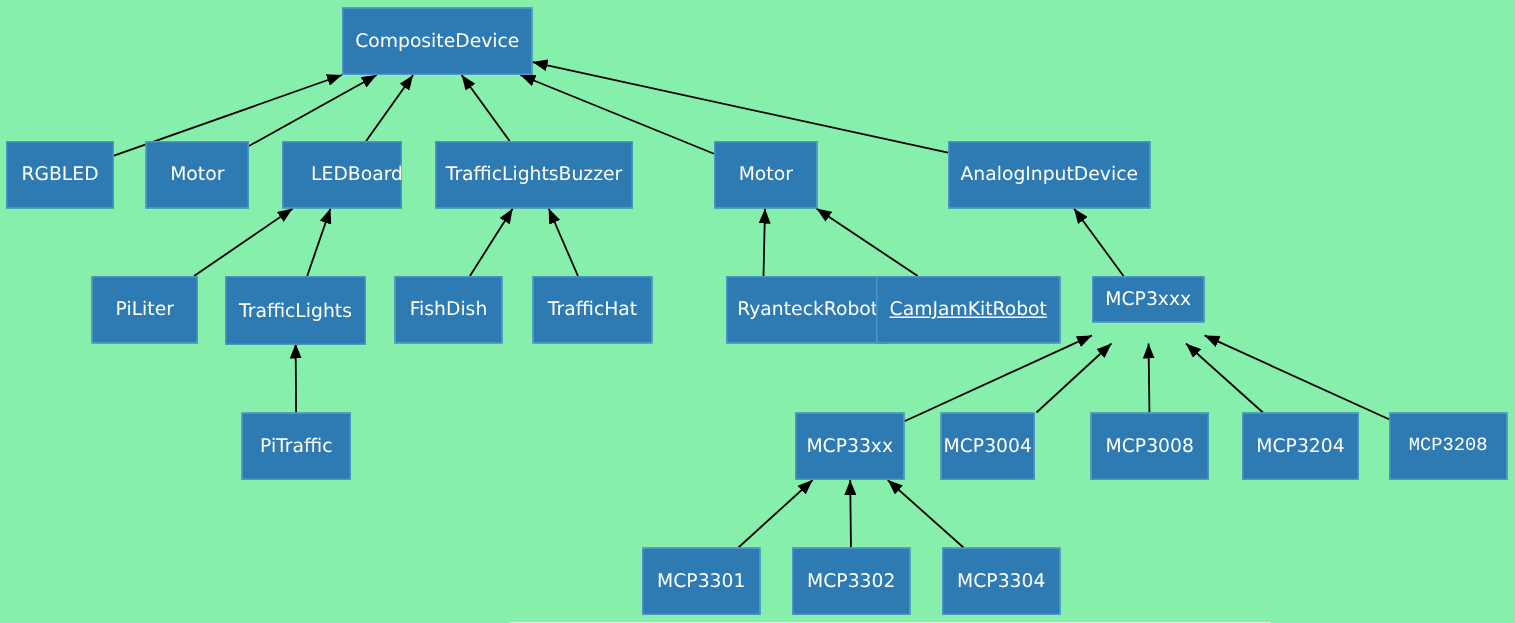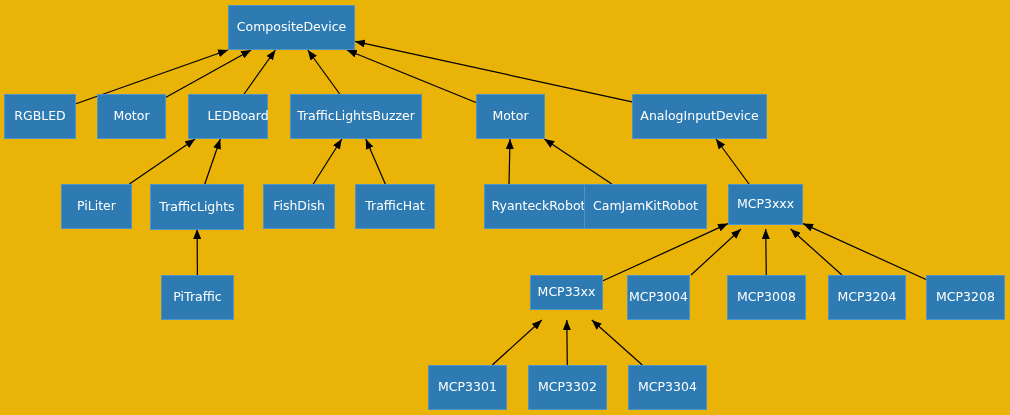--- a/index.html
+++ b/index.html
@@ -4,21 +4,21 @@
 <style>
   html, body {
     margin: 0;
     padding: 0;
     background: #ffffff;
   }
   .canvas {
     position: relative;
     width: 1010px;
     height: 415px;
-    background: #eab308;
+    background: #86efac;
     overflow: hidden;
     font-family: "DejaVu Sans", sans-serif;
   }
   #edge-layer {
     position: absolute;
     left: 0;
     top: 0;
     z-index: 1;
   }
   .node {
@@ -105,42 +105,42 @@
       </div>
       <div class="node" style="left: 263px; top: 184px; width: 72px; height: 45px;">
         <span>FishDish</span>
       </div>
       <div class="node" style="left: 355px; top: 184px; width: 80px; height: 45px;">
         <span>TrafficHat</span>
       </div>
       <div class="node" style="left: 454px; top: 184px; width: 109px; height: 45px; margin-left: 30px;">
         <span>RyanteckRobot</span>
       </div>
-      <div class="node" style="left: 584px; top: 184px; width: 123px; height: 45px;">
+      <div class="node" style="left: 584px; top: 184px; width: 123px; height: 45px; text-decoration: underline;">
         <span>CamJamKitRobot</span>
       </div>
-      <div class="node" style="left: 728px; top: 184px; width: 75px; height: 41px;">
+      <div class="node" style="left: 728px; top: 184px; width: 75px; height: 31px;">
         <span>MCP3xxx</span>
       </div>
       <div class="node" style="left: 161px; top: 275px; width: 73px; height: 45px;">
         <span>PiTraffic</span>
       </div>
-      <div class="node" style="left: 530px; top: 275px; width: 73px; height: 35px;">
+      <div class="node" style="left: 530px; top: 275px; width: 73px; height: 45px;">
         <span>MCP33xx</span>
       </div>
       <div class="node" style="left: 627px; top: 275px; width: 63px; height: 45px;">
         <span>MCP3004</span>
       </div>
       <div class="node" style="left: 727px; top: 275px; width: 79px; height: 45px;">
         <span>MCP3008</span>
       </div>
       <div class="node" style="left: 828px; top: 275px; width: 78px; height: 45px;">
         <span>MCP3204</span>
       </div>
-      <div class="node" style="left: 926px; top: 275px; width: 79px; height: 45px;">
+      <div class="node" style="left: 926px; top: 275px; width: 79px; height: 45px; font-family: Liberation Mono, monospace;">
         <span>MCP3208</span>
       </div>
       <div class="node" style="left: 428px; top: 365px; width: 79px; height: 45px;">
         <span>MCP3301</span>
       </div>
       <div class="node" style="left: 528px; top: 365px; width: 79px; height: 45px;">
         <span>MCP3302</span>
       </div>
       <div class="node" style="left: 628px; top: 365px; width: 79px; height: 45px;">
         <span>MCP3304</span>

